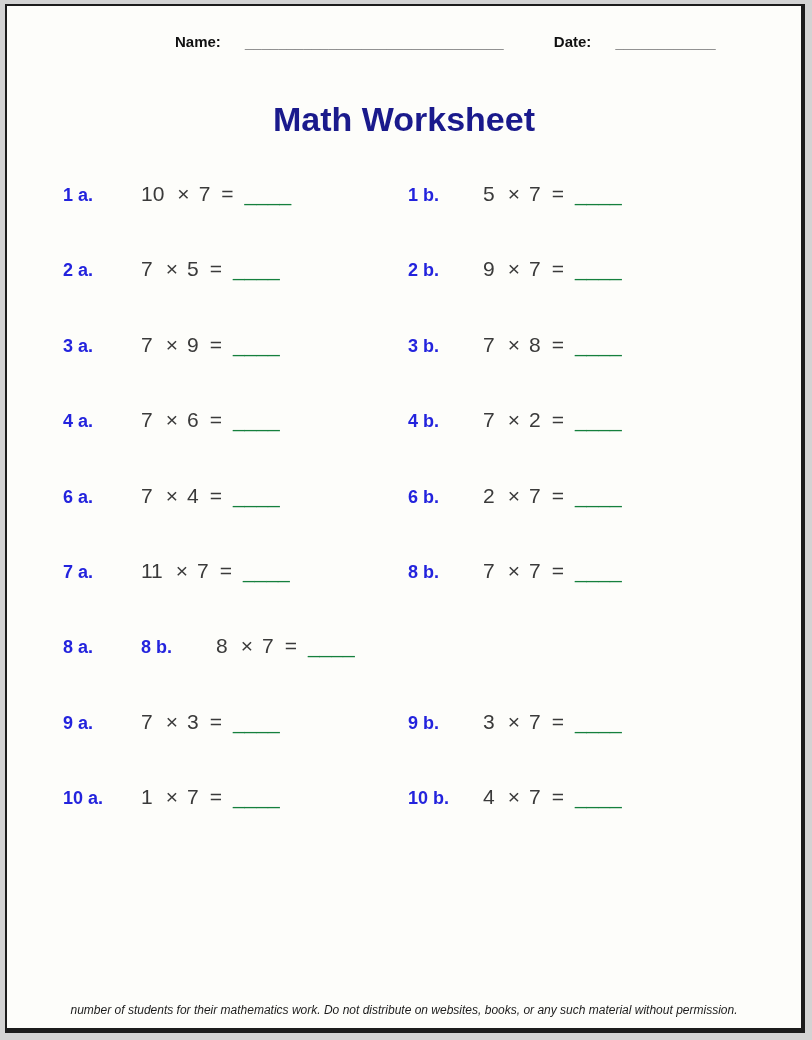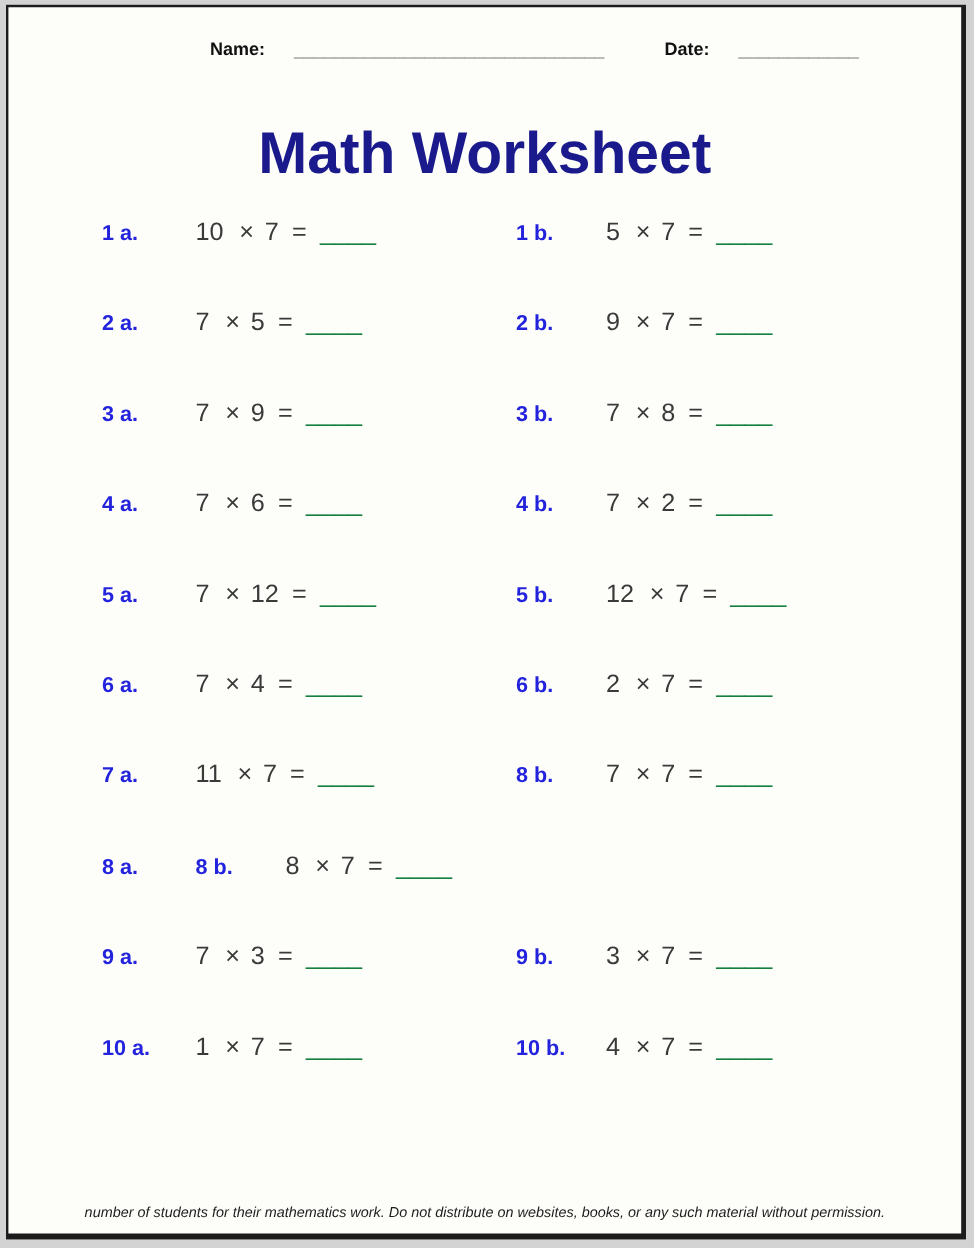--- a/index.html
+++ b/index.html
@@ -36,36 +36,36 @@
   .hdr-line  { color: #8c8c8c; margin-left: 20px; }
   .date-label { margin-left: 30px; padding-left: 16px; }
   
   .title {
     position: absolute;
     top: 94px;
     left: 0;
     width: 100%;
     margin: 0;
     text-align: center;
-    font-size: 49px;
+    font-size: 34px;
     font-weight: bold;
     color: #1a1a8c;
   }
   
   .problems {
     position: absolute;
     top: 176px;
     left: 0;
     width: 100%;
   }
   .prow {
     height: 75.4px;
     display: flex;
     align-items: baseline;
-    padding-left: 78px;
+    padding-left: 56px;
     box-sizing: border-box;
     font-size: 21px;
     color: #3a3a3a;
   }
   .plabel {
     font-size: 18px;
     font-weight: bold;
     color: #2323dd;
     flex: 0 0 auto;
   }
@@ -126,26 +126,20 @@
       <span class="pexpr"><span>7</span><span class="op">×</span><span>8</span><span class="eq">=</span><span class="blank">____</span></span>
     </div>
 
     <div class="prow">
       <span class="plabel a">4 a.</span>
       <span class="pexpr a"><span>7</span><span class="op">×</span><span>6</span><span class="eq">=</span><span class="blank">____</span></span>
       <span class="plabel b">4 b.</span>
       <span class="pexpr"><span>7</span><span class="op">×</span><span>2</span><span class="eq">=</span><span class="blank">____</span></span>
     </div>
 
-    <div class="prow">
-      <span class="plabel a">5 a.</span>
-      <span class="pexpr a"><span>7</span><span class="op">×</span><span>12</span><span class="eq">=</span><span class="blank">____</span></span>
-      <span class="plabel b">5 b.</span>
-      <span class="pexpr"><span>12</span><span class="op">×</span><span>7</span><span class="eq">=</span><span class="blank">____</span></span>
-    </div>
 
     <div class="prow">
       <span class="plabel a">6 a.</span>
       <span class="pexpr a"><span>7</span><span class="op">×</span><span>4</span><span class="eq">=</span><span class="blank">____</span></span>
       <span class="plabel b">6 b.</span>
       <span class="pexpr"><span>2</span><span class="op">×</span><span>7</span><span class="eq">=</span><span class="blank">____</span></span>
     </div>
 
     <div class="prow">
       <span class="plabel a">7 a.</span>

